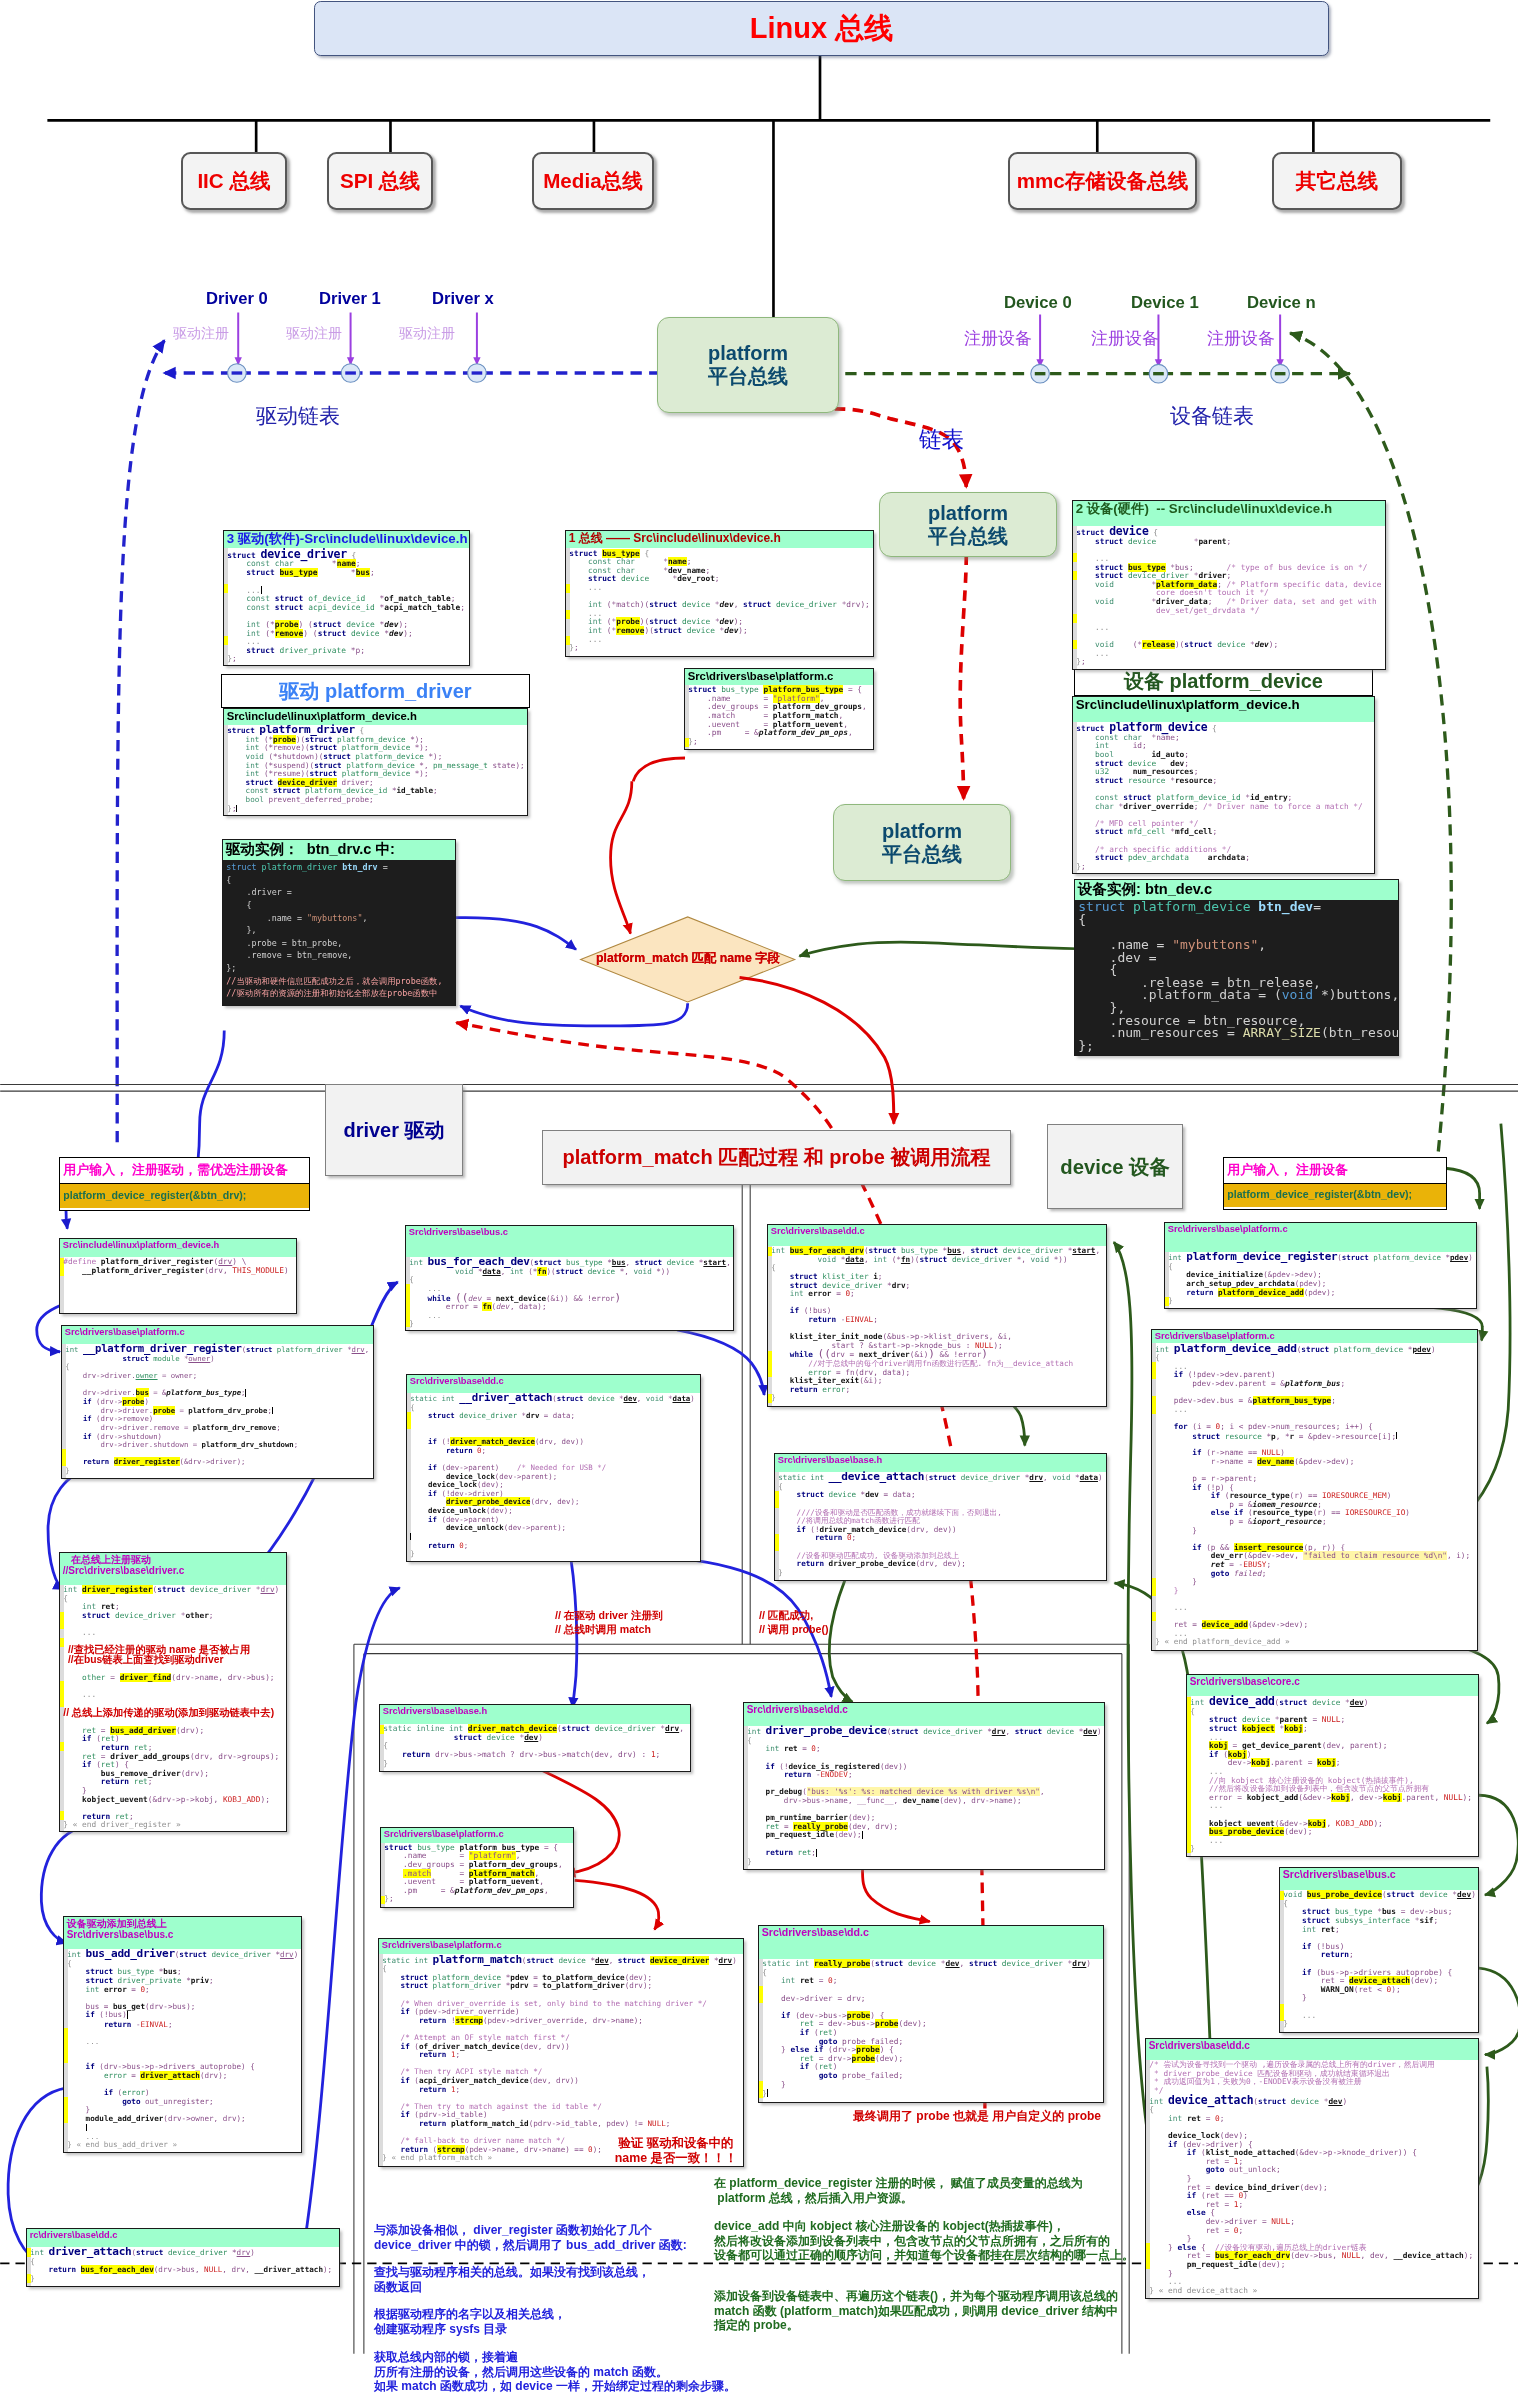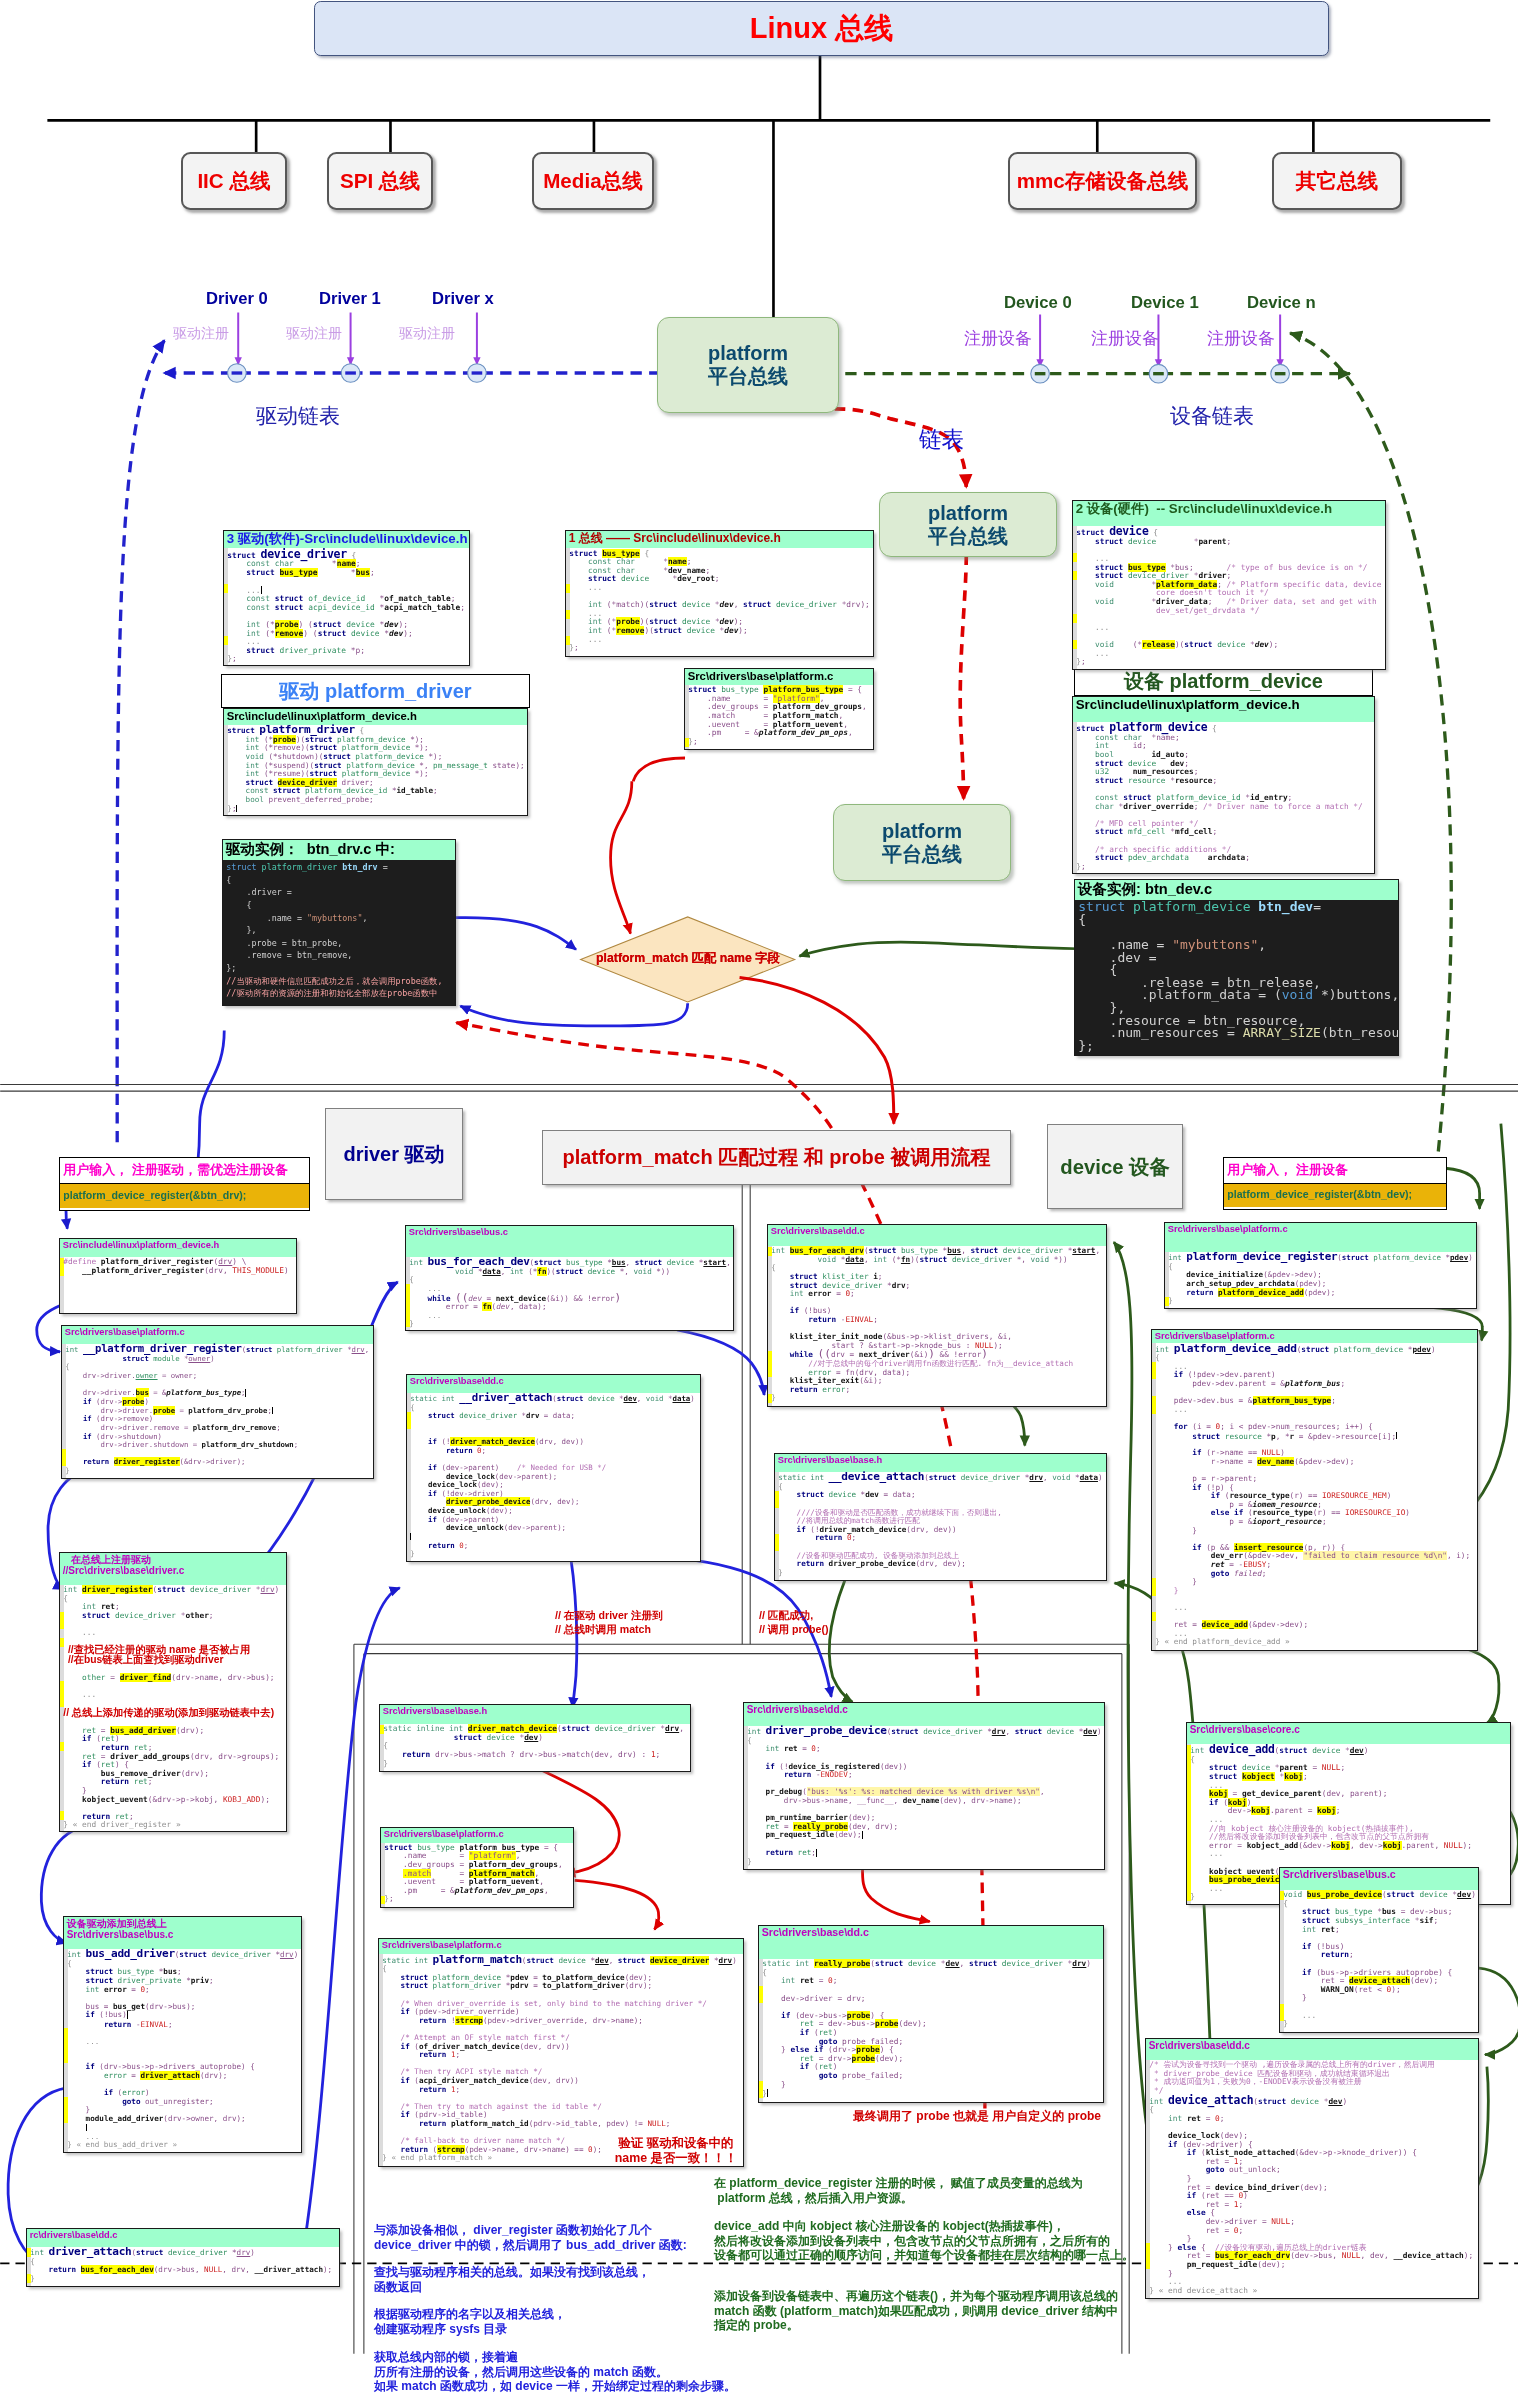--- a/index.html
+++ b/index.html
@@ -267,21 +267,21 @@
 <div class="lbl reg-lbl" style="left:399px;top:325px;">驱动注册</div>
 <div class="lbl dev-name" style="left:1004px;top:293px;">Device 0</div>
 <div class="lbl reg-lbl2" style="left:964px;top:327px;">注册设备</div>
 <div class="lbl dev-name" style="left:1131px;top:293px;">Device 1</div>
 <div class="lbl reg-lbl2" style="left:1091px;top:327px;">注册设备</div>
 <div class="lbl dev-name" style="left:1247px;top:293px;">Device n</div>
 <div class="lbl reg-lbl2" style="left:1207px;top:327px;">注册设备</div>
 <div class="lbl chain-lbl" style="left:256px;top:402px;">驱动链表</div>
 <div class="lbl chain-lbl" style="left:1170px;top:402px;">设备链表</div>
 <div class="lbl chain-lbl2" style="left:919px;top:424px;">链表</div>
-<div class="rbox" style="left:325px;top:1108px;width:136px;height:90px;"><span style="color:#00008f;font-weight:bold;font-size:20px;">driver 驱动</span></div>
+<div class="rbox" style="left:325px;top:1084px;width:136px;height:90px;"><span style="color:#00008f;font-weight:bold;font-size:20px;">driver 驱动</span></div>
 <div class="rbox" style="left:1047px;top:1124px;width:134px;height:83px;"><span style="color:#23571f;font-weight:bold;font-size:20.3px;">device 设备</span></div>
 <div class="rbox" style="left:542px;top:1130px;width:467px;height:53px;"><span style="color:#cc0000;font-weight:bold;font-size:20px;">platform_match 匹配过程 和 probe 被调用流程</span></div>
 <div class="ub" style="left:221px;top:674px;width:307px;height:32px;display:flex;align-items:center;justify-content:center;">
     <span style="color:#3b82f6;font-weight:bold;font-size:20px;">驱动 platform_driver</span>
   </div>
 <div class="ub" style="left:1074px;top:667px;width:297px;height:27px;display:flex;align-items:center;justify-content:center;">
     <span style="color:#23571f;font-weight:bold;font-size:20px;">设备 platform_device</span>
   </div>
 <div class="lbl" style="left:581px;top:950px;width:214px;text-align:center;color:#cc0000;font-weight:bold;font-size:12.3px;"><span>platform_match  匹配 name 字段</span></div>
 <div class="lbl" style="left:581px;top:950px;width:214px;text-align:center;color:#cc0000;font-weight:bold;font-size:12.3px;"><span>platform_match  匹配 name 字段</span></div>
@@ -719,21 +719,21 @@
             <span class="kw">goto</span> <span class="it">failed</span>;
         }
     <span class="cm">}</span>
 
     <span class="gr">...</span>
 
     ret = <span class="hl"><b>device_add</b></span>(&amp;pdev-&gt;dev);
     <span class="gr">...</span>
 <span class="gr">} « end platform_device_add »</span></div></div>
 </div>
-<div class="cbox" style="left:1186px;top:1674px;width:325px;height:183px;margin-top:48px;">
+<div class="cbox" style="left:1186px;top:1674px;width:293px;height:183px;">
 <div class="chead" style="height:21px;font-size:10px;padding:0.7px 0 0 2.7px;color:#c000c0;"><span>Src\drivers\base\core.c</span></div>
 <div class="cbody" style="height:162px;font-size:7.8px;line-height:8.6px;padding-top:1.3px;"><div class="gut"></div><div class="ymk" style="top:1.3px;height:156px;"></div><div class="code"><span class="ty">int</span> <b class="big">device_add</b>(<span class="kw">struct</span> <span class="id">device</span> *<b class="und">dev</b>)
 <span class="gr">{</span>
     <span class="kw">struct</span> <span class="id">device</span> *<b>parent</b> = <span class="nm">NULL</span>;
     <span class="kw">struct</span> <span class="hl"><b>kobject</b></span> *<span class="hl"><b>kobj</b></span>;
     <span class="gr">...</span>
     <span class="hl"><b>kobj</b></span> = <b>get_device_parent</b>(dev, parent);
     <span class="kw">if</span> (<span class="hl"><b>kobj</b></span>)
         dev-&gt;<span class="hl"><b>kobj</b></span>.parent = <span class="hl"><b>kobj</b></span>;
     <span class="gr">...</span>

